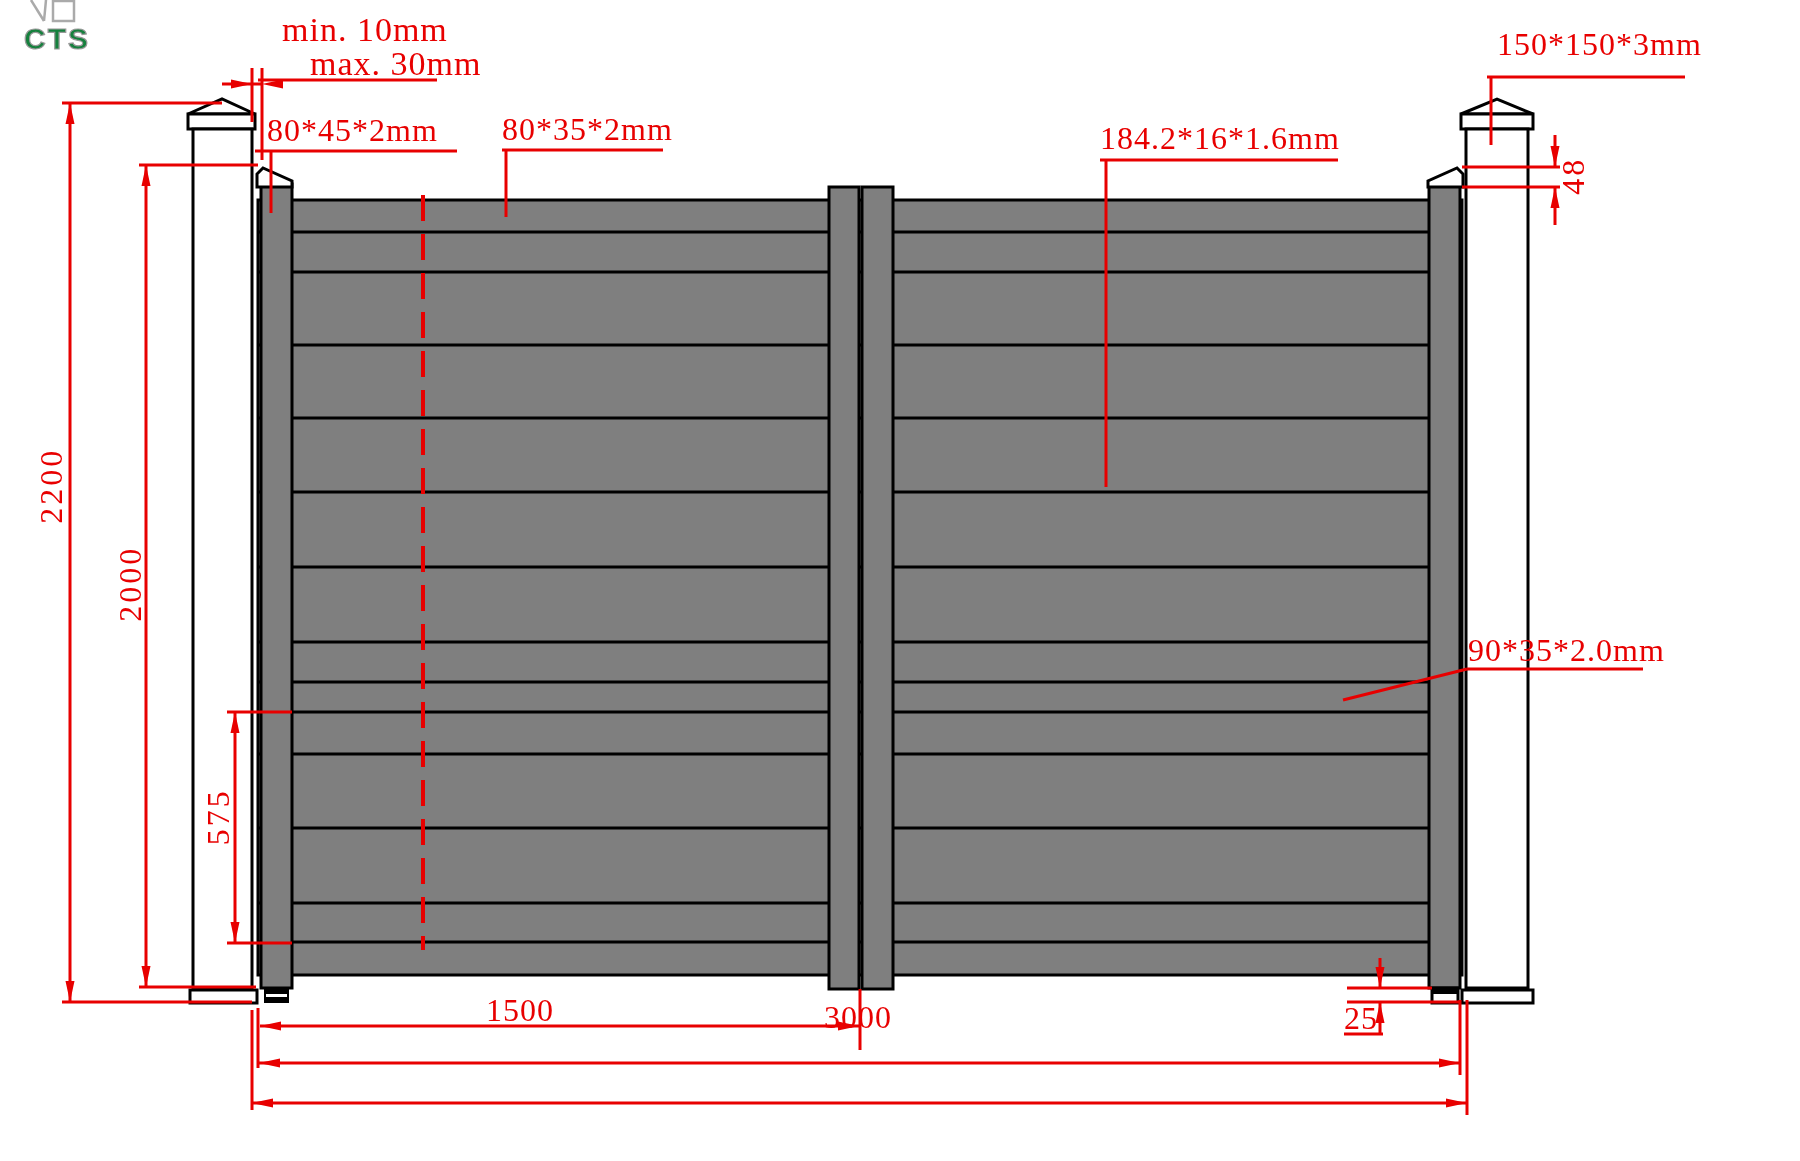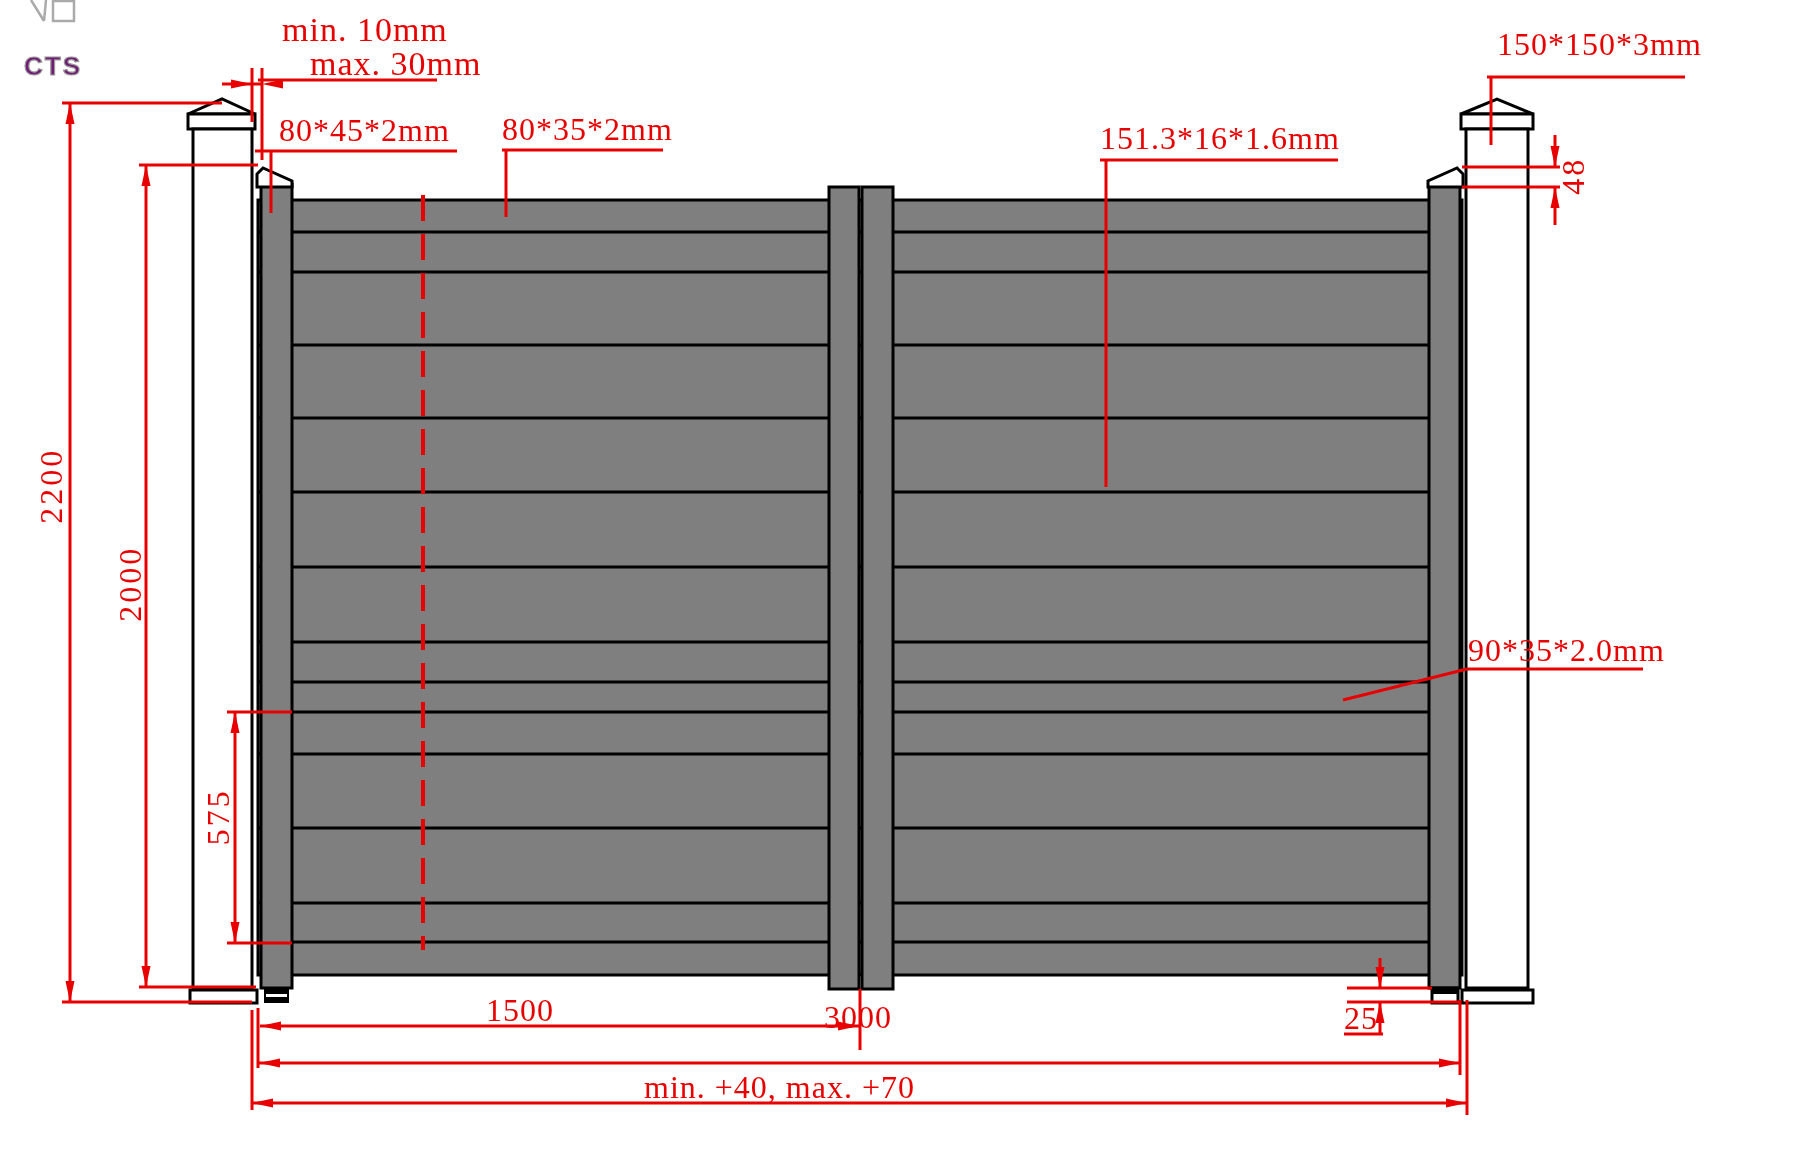--- a/index.html
+++ b/index.html
@@ -22,27 +22,26 @@
   .lbl.big{font-size:34px;}
   .rot{
     transform:rotate(-90deg);
     transform-origin:center center;
     text-align:center;
     letter-spacing:3px;
   }
   .logo{
     position:absolute;
     left:24px;top:22px;
-    font-size:26px;
+    font-size:30px;
     font-weight:bold;
     letter-spacing:2px;
-    color:#701a75;
+    color:#15803d;
     -webkit-text-stroke:1.2px #999999;
     font-family:"Liberation Sans","DejaVu Sans",sans-serif;
-    margin-top:29px;
   }
 </style>
 </head>
 <body>
 
 <div class="canvas">
 
   <svg width="1800" height="1161" viewBox="0 0 1800 1161">
 
     <g stroke="#aaaaaa" stroke-width="2.5" fill="none">
@@ -182,29 +181,28 @@
       <polygon points="1380,988 1375.5,967 1384.5,967"></polygon>
       <polygon points="1380,1002 1375.5,1023 1384.5,1023"></polygon>
     </g>
   </svg>
 
   <div class="logo">CTS</div>
 
   <div class="lbl big" style="left:282px;top:12px;">min. 10mm</div>
   <div class="lbl big" style="left:310px;top:46px;">max. 30mm</div>
 
-  <div class="lbl" style="left:279px;top:114px;">80*45*2mm</div>
+  <div class="lbl" style="left:267px;top:114px;">80*45*2mm</div>
   <div class="lbl" style="left:502px;top:113px;text-align:center;">80*35*2mm</div>
-  <div class="lbl" style="left:1100px;top:122px;">151.3*16*1.6mm</div>
+  <div class="lbl" style="left:1100px;top:122px;">184.2*16*1.6mm</div>
   <div class="lbl" style="left:1497px;top:28px;">150*150*3mm</div>
   <div class="lbl" style="left:1468px;top:634px;">90*35*2.0mm</div>
 
   <div class="lbl rot" style="left:-3px;top:469px;width:110px;">2200</div>
   <div class="lbl rot" style="left:76px;top:567px;width:110px;">2000</div>
   <div class="lbl rot" style="left:174px;top:800px;width:90px;">575</div>
   <div class="lbl rot" style="left:1539px;top:159px;width:70px;">48</div>
 
   <div class="lbl" style="left:486px;top:994px;font-family:Liberation Serif, serif;">1500</div>
   <div class="lbl" style="left:824px;top:1001px;">3000</div>
-  <div class="lbl" style="left:644px;top:1071px;">min. +40, max. +70</div>
   <div class="lbl" style="left:1344px;top:1002px;">25</div>
 
 </div>
 
 </body></html>

